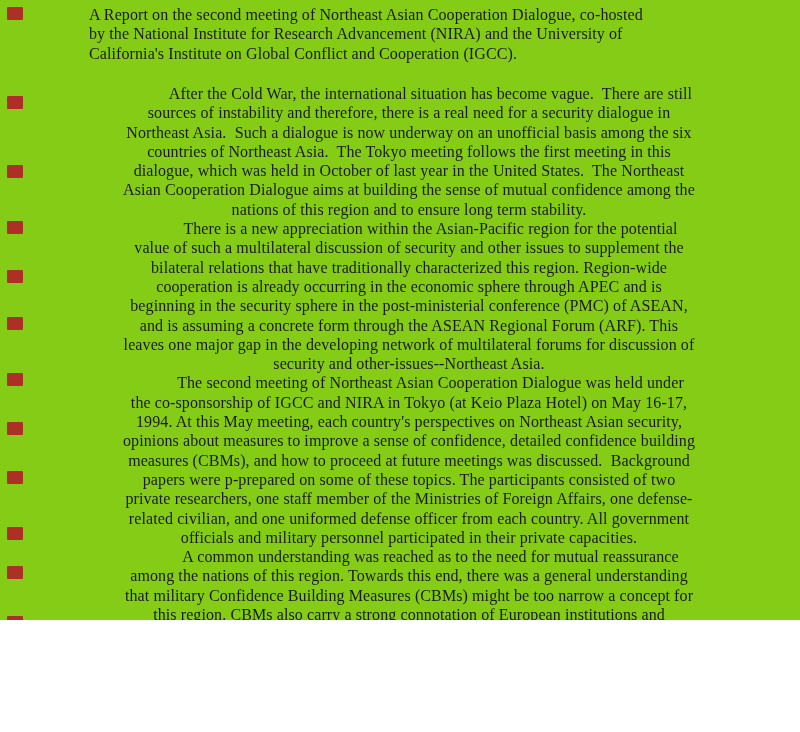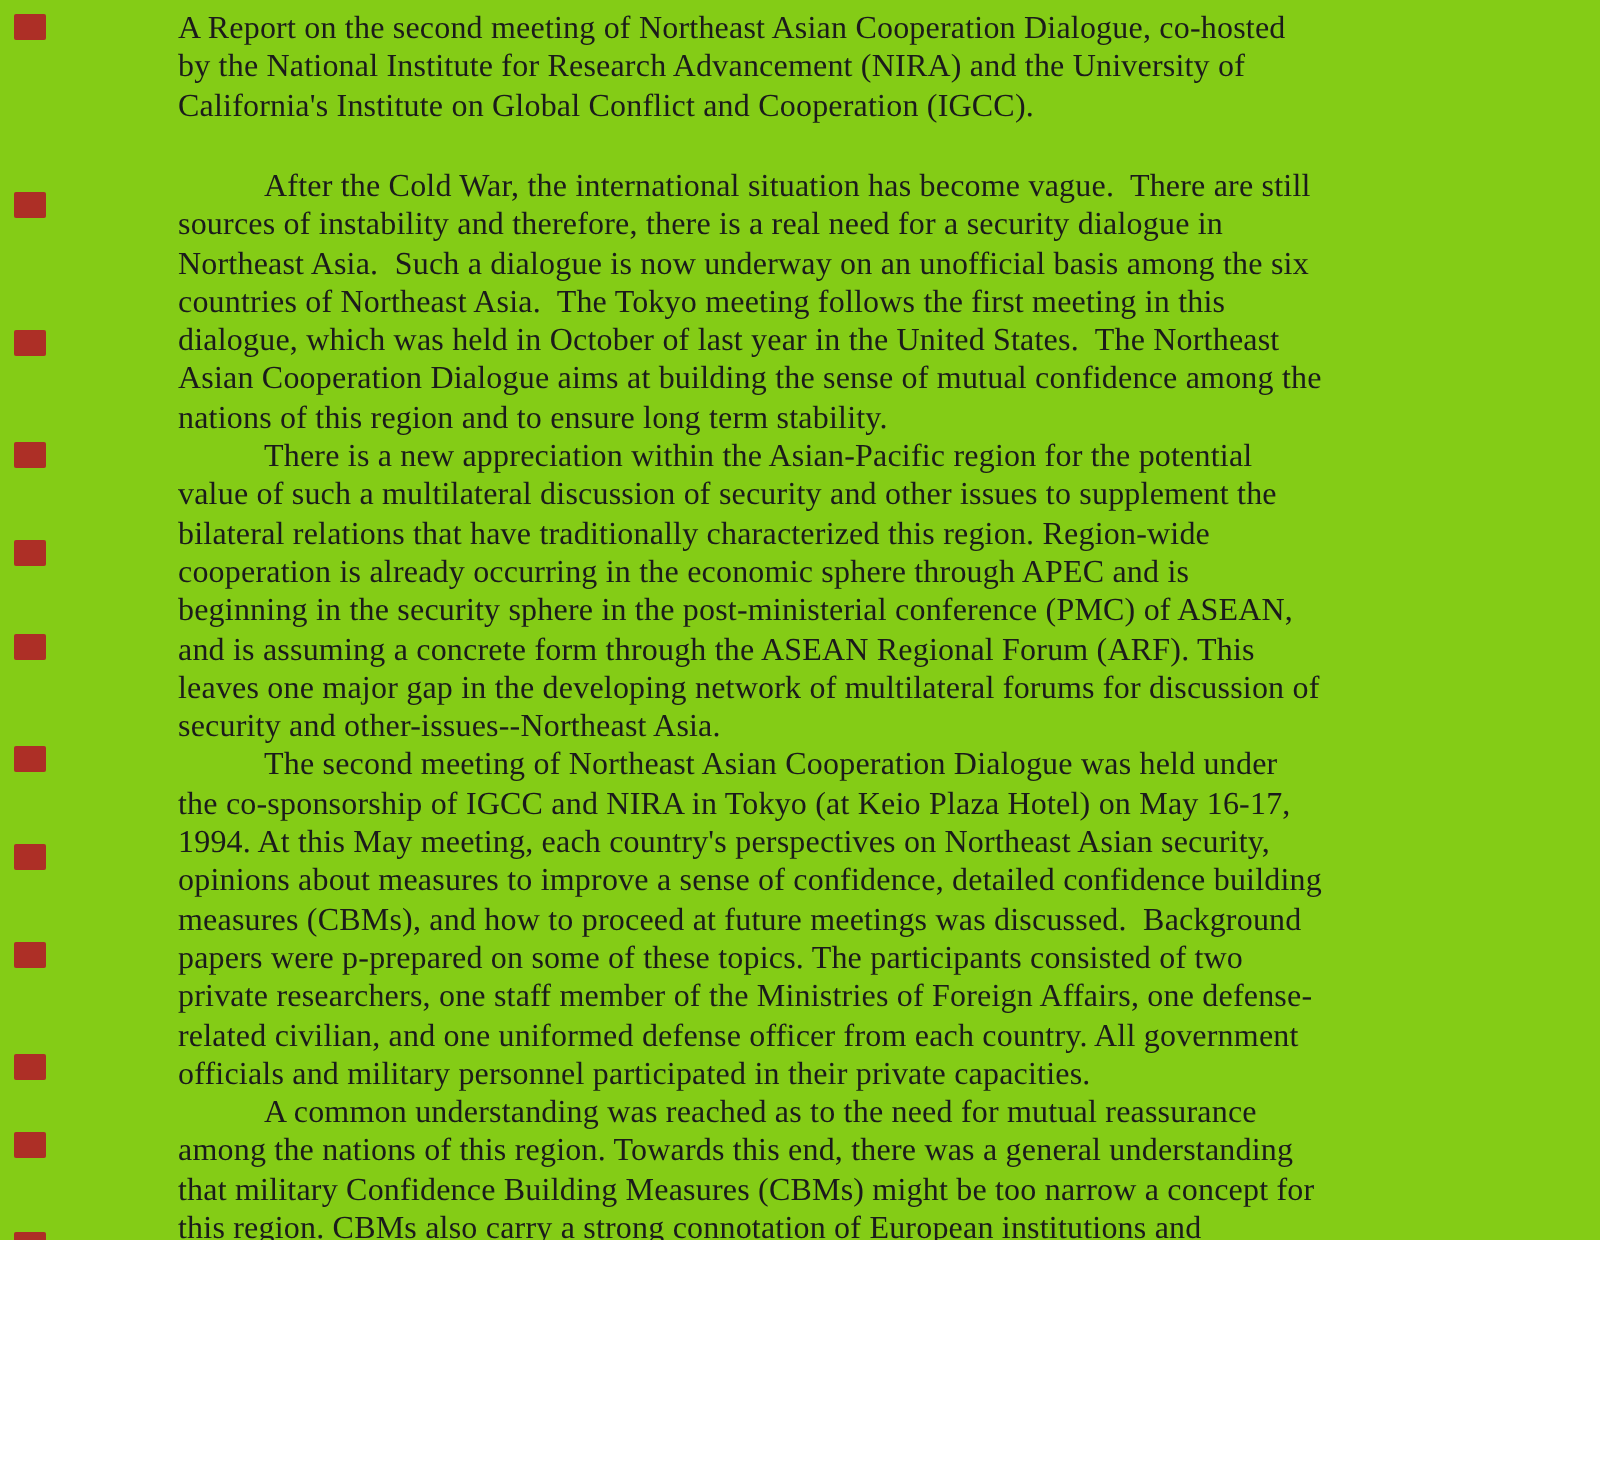--- a/index.html
+++ b/index.html
@@ -31,20 +31,21 @@
     top: 84px;
   }
   p.doc-par {
     margin: 0;
     padding: 0;
     white-space: pre;
     text-indent: 0;
   }
   p.doc-par.indent {
     text-indent: 43px;
+    text-align: center;
   }
   .partial {
     color: #3d3d3d;
   }
   .mark {
     position: absolute;
     left: 7px;
     width: 16px;
     height: 13px;
     border-radius: 1px;

